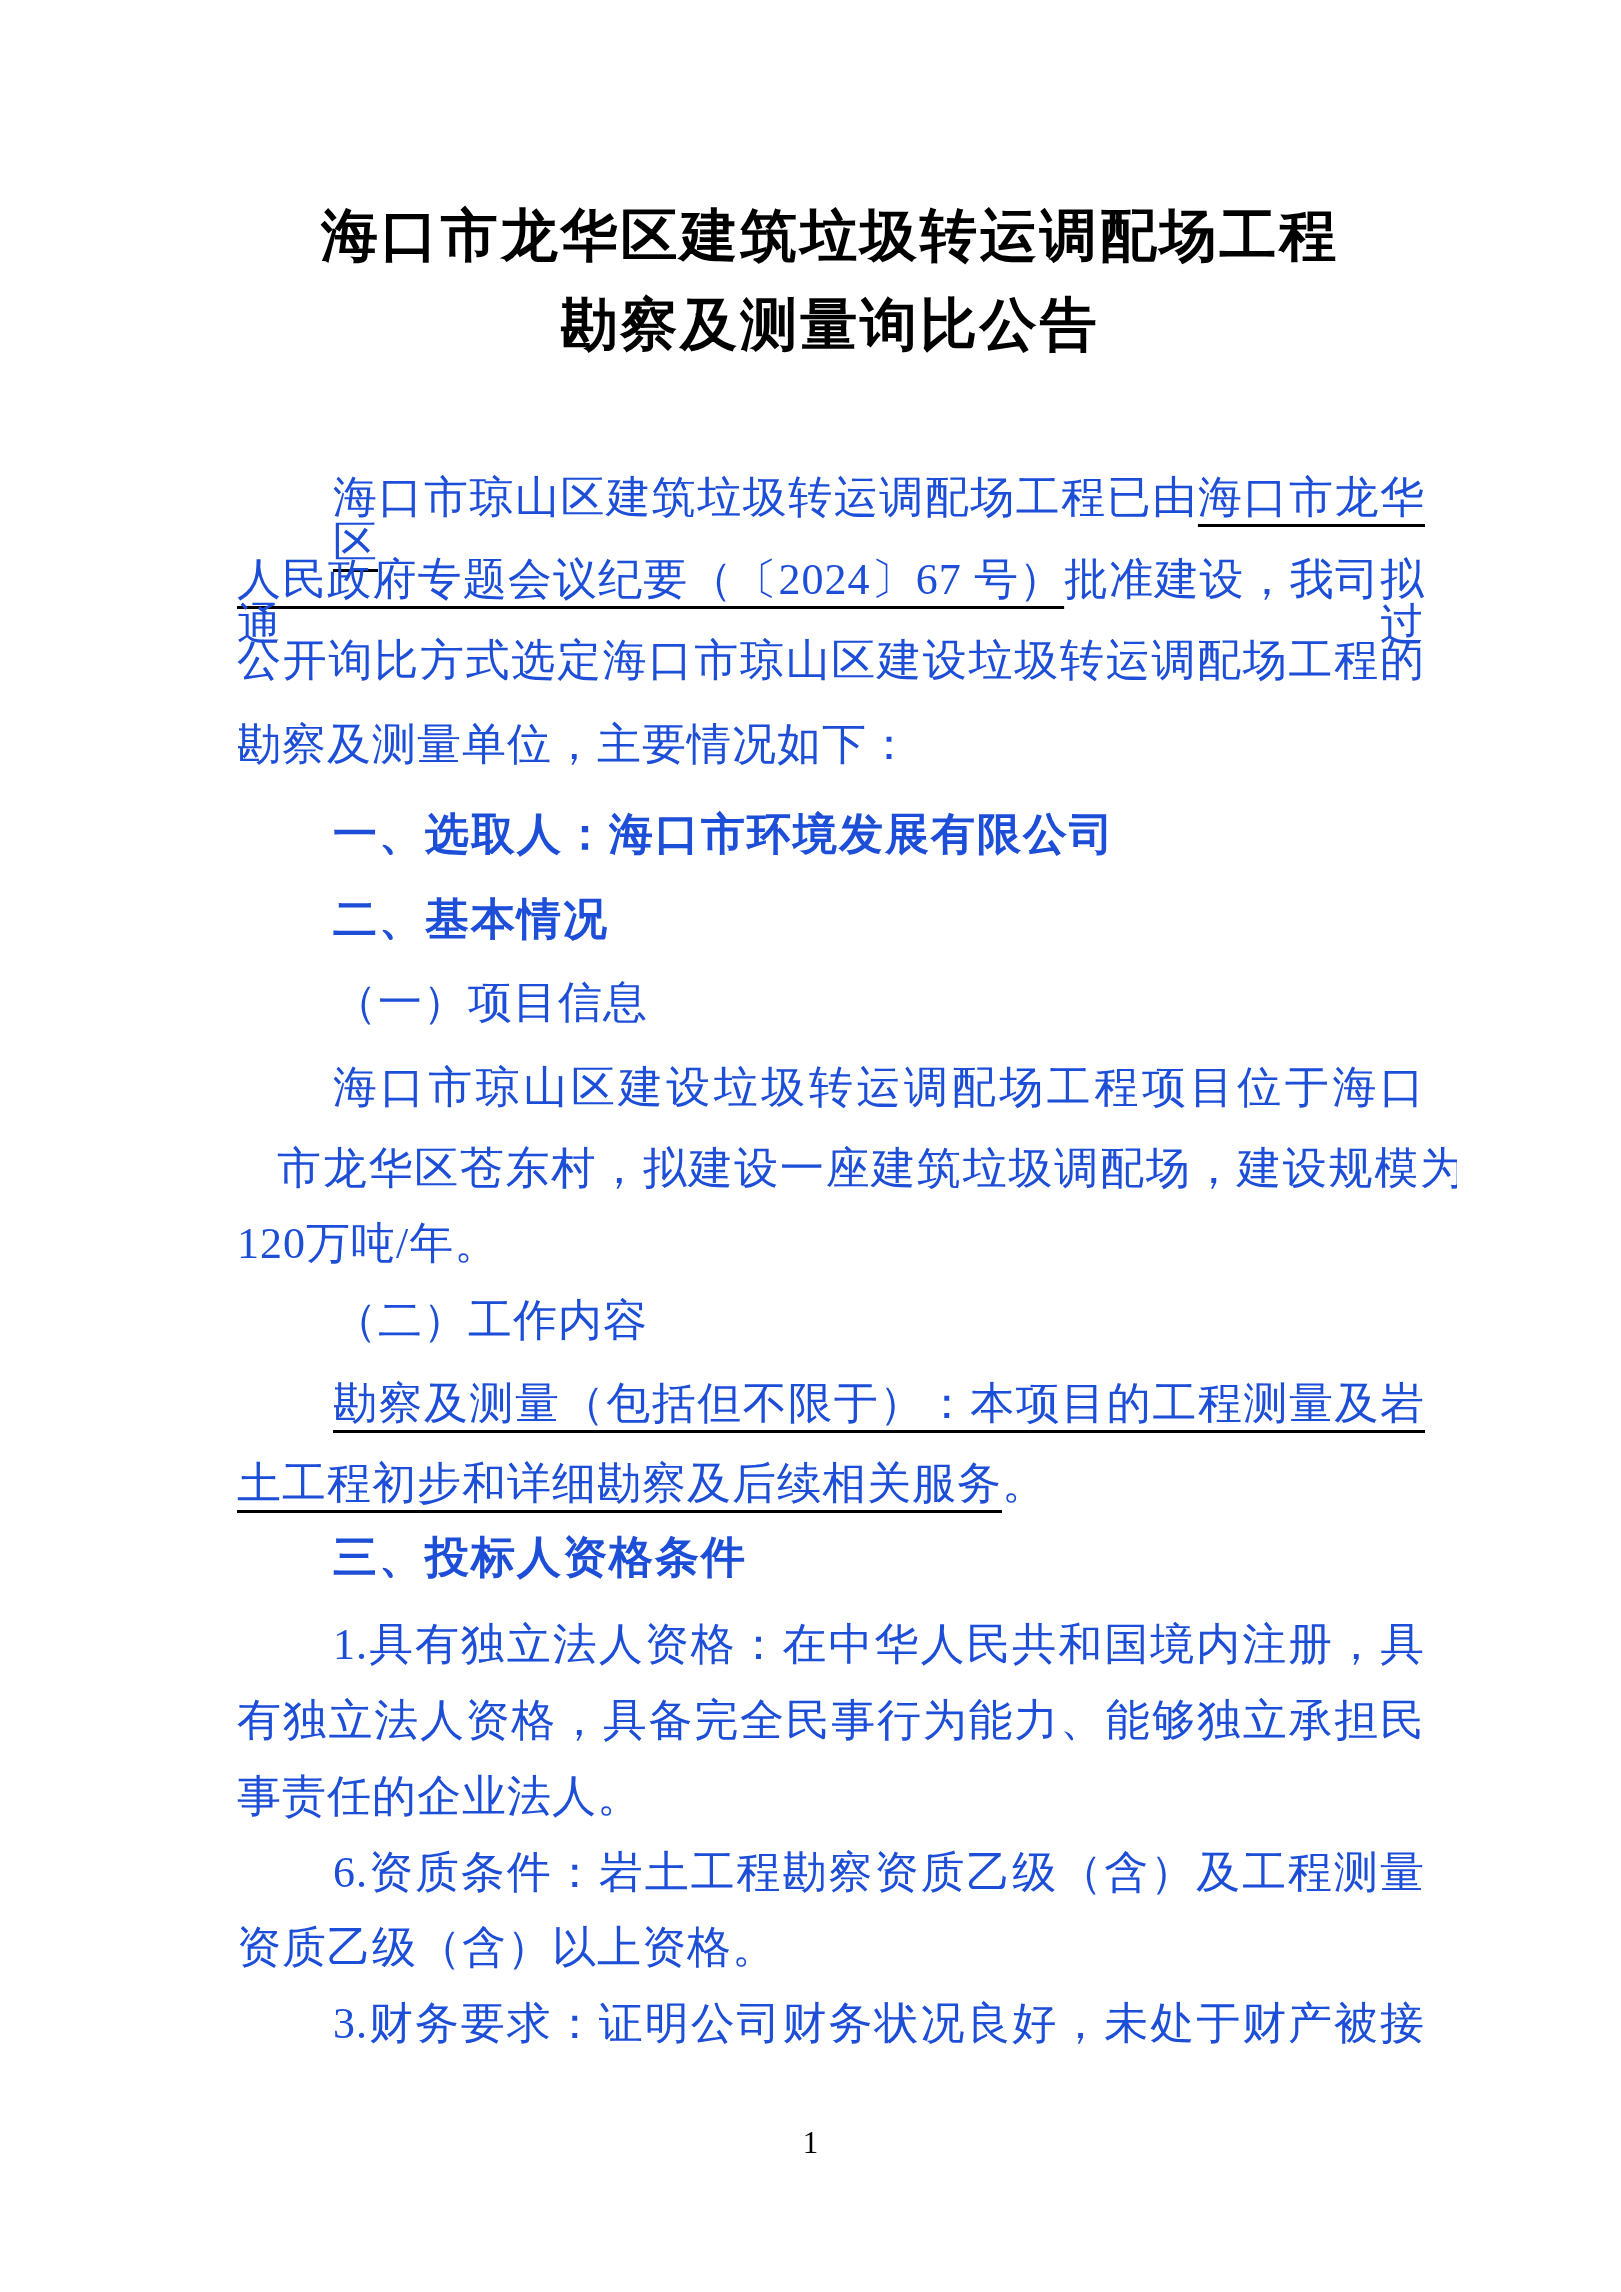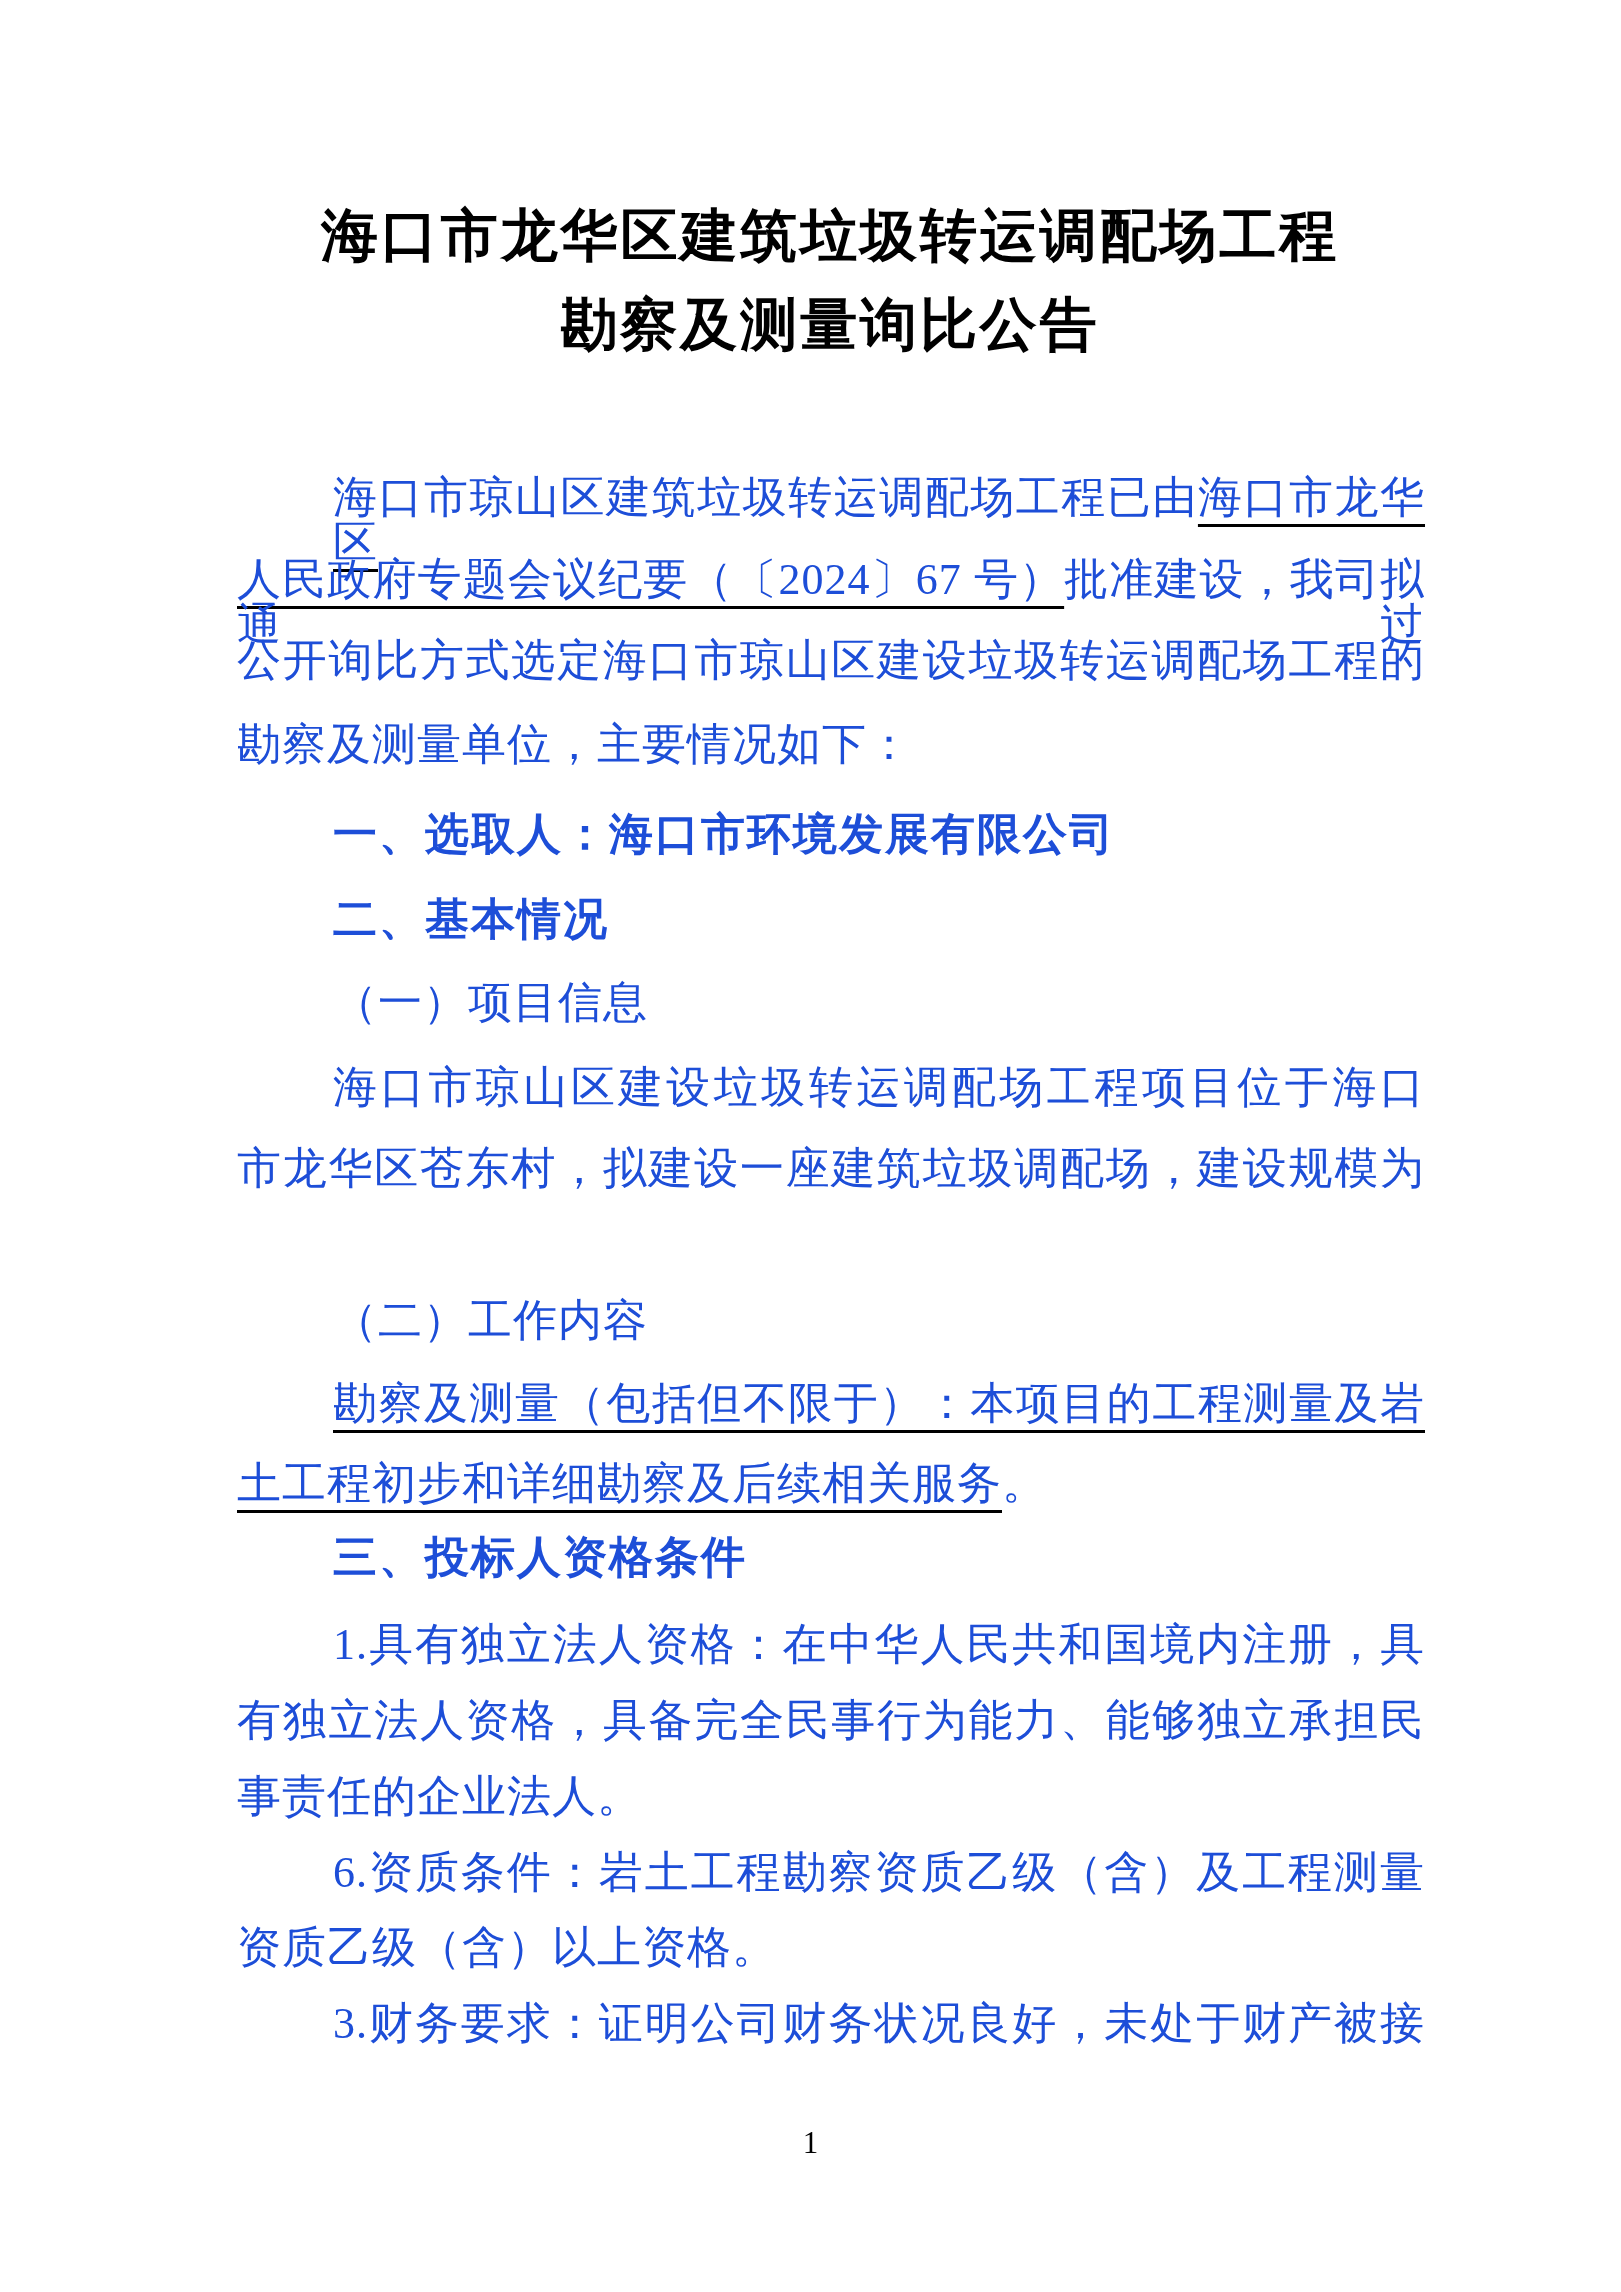--- a/index.html
+++ b/index.html
@@ -65,21 +65,21 @@
     text-decoration-color: #000000;
   }
   #ln1  { top: 475px; }
   #ln2  { top: 557px; }
   #ln3  { top: 638px; }
   #ln4  { top: 722px; }
   #ln5  { top: 811px; }
   #ln6  { top: 896px; }
   #ln7  { top: 980px; }
   #ln8  { top: 1065px; }
-  #ln9  { top: 1146px; }
+  #ln9  { top: 1146px; margin-left: 40px; }
   #ln10 { top: 1221px; }
   #ln11 { top: 1298px; }
   #ln12 { top: 1381px; }
   #ln13 { top: 1461px; }
   #ln14 { top: 1534px; }
   #ln15 { top: 1622px; }
   #ln16 { top: 1698px; }
   #ln17 { top: 1774px; }
   #ln18 { top: 1850px; }
   #ln19 { top: 1925px; }
@@ -116,20 +116,21 @@
   <div id="ln5" class="line indent hd"><span>一、选取人：海口市环境发展有限公司</span></div>
 
   <div id="ln6" class="line indent hd"><span>二、基本情况</span></div>
 
   <div id="ln7" class="line indent"><span>（一）项目信息</span></div>
 
   <div id="ln8" class="line indent fill"><span>海口市琼山区建设垃圾转运调配场工程项目位于海口</span></div>
 
   <div id="ln9" class="line fill"><span>市龙华区苍东村，拟建设一座建筑垃圾调配场，建设规模为</span></div>
 
+  <div id="ln10" class="line"><span>120万吨/年。</span></div>
 
   <div id="ln11" class="line indent"><span>（二）工作内容</span></div>
 
   <div id="ln13" class="line"><span class="u">土工程初步和详细勘察及后续相关服务</span><span>。</span></div>
 
   <div id="ln12" class="line indent fill"><span class="u">勘察及测量（包括但不限于）：本项目的工程测量及岩</span></div>
 
   <div id="ln14" class="line indent hd"><span>三、投标人资格条件</span></div>
 
   <div id="ln15" class="line indent fill"><span>1.具有独立法人资格：在中华人民共和国境内注册，具</span></div>

